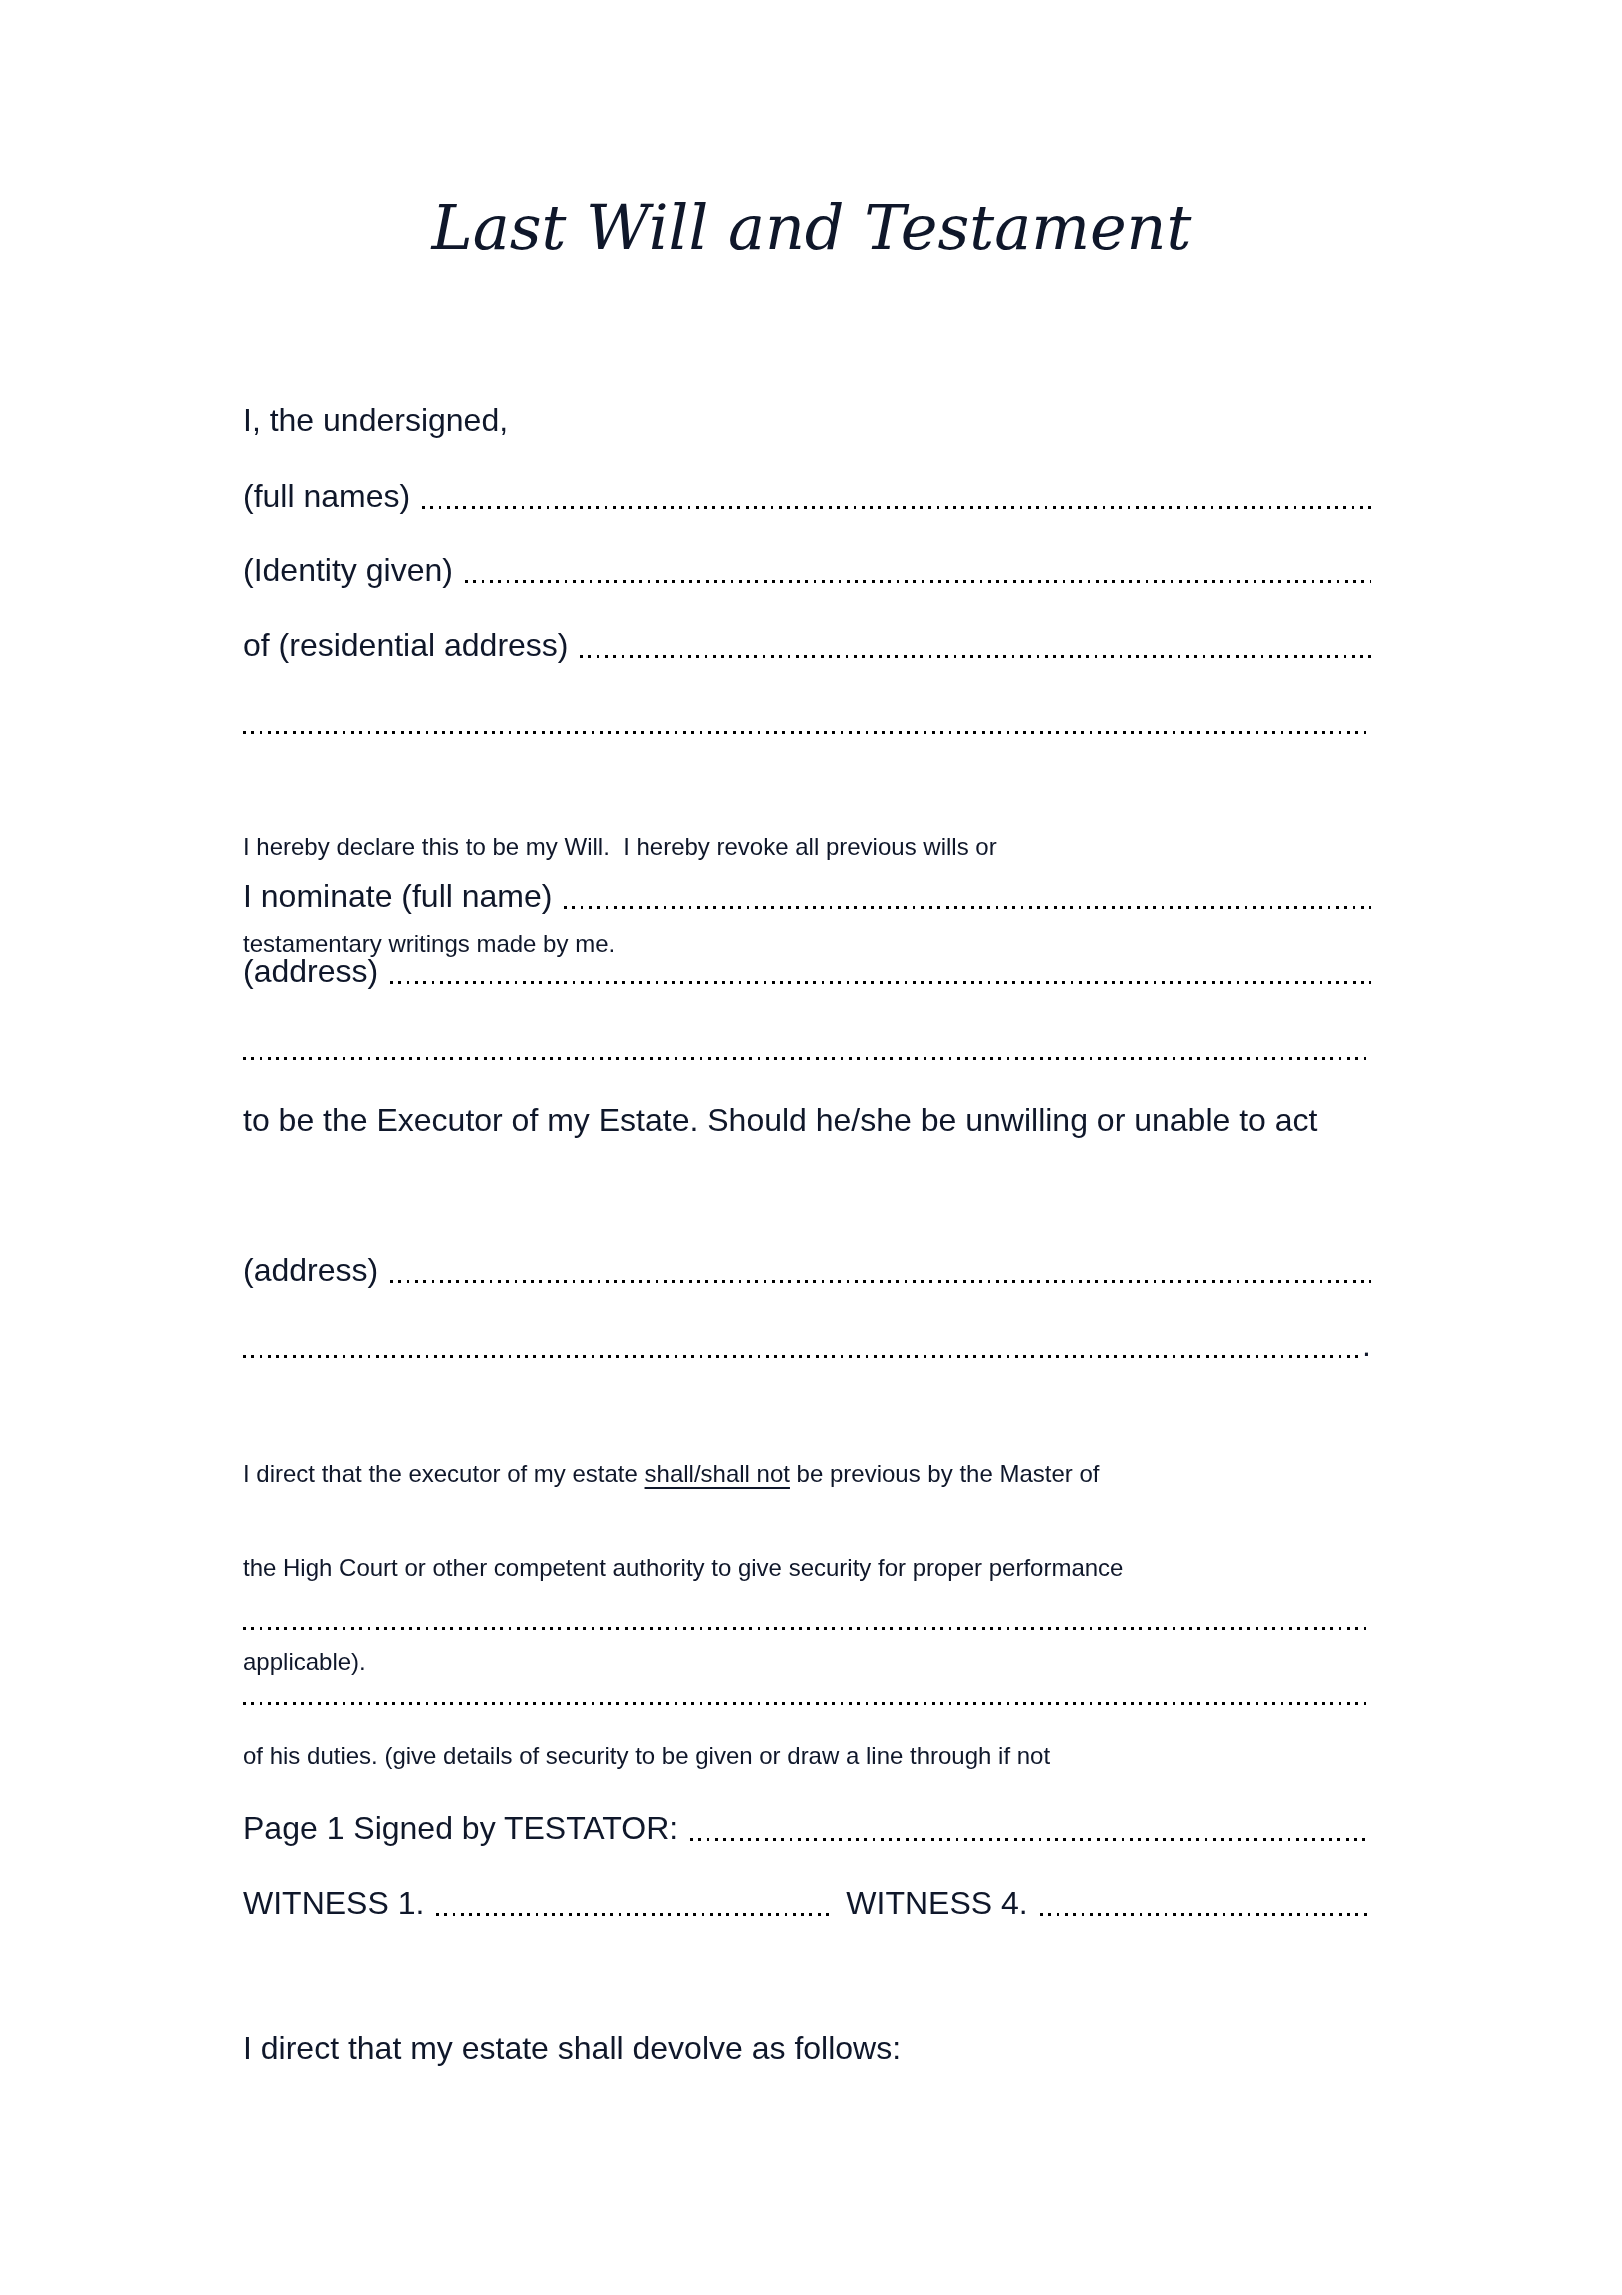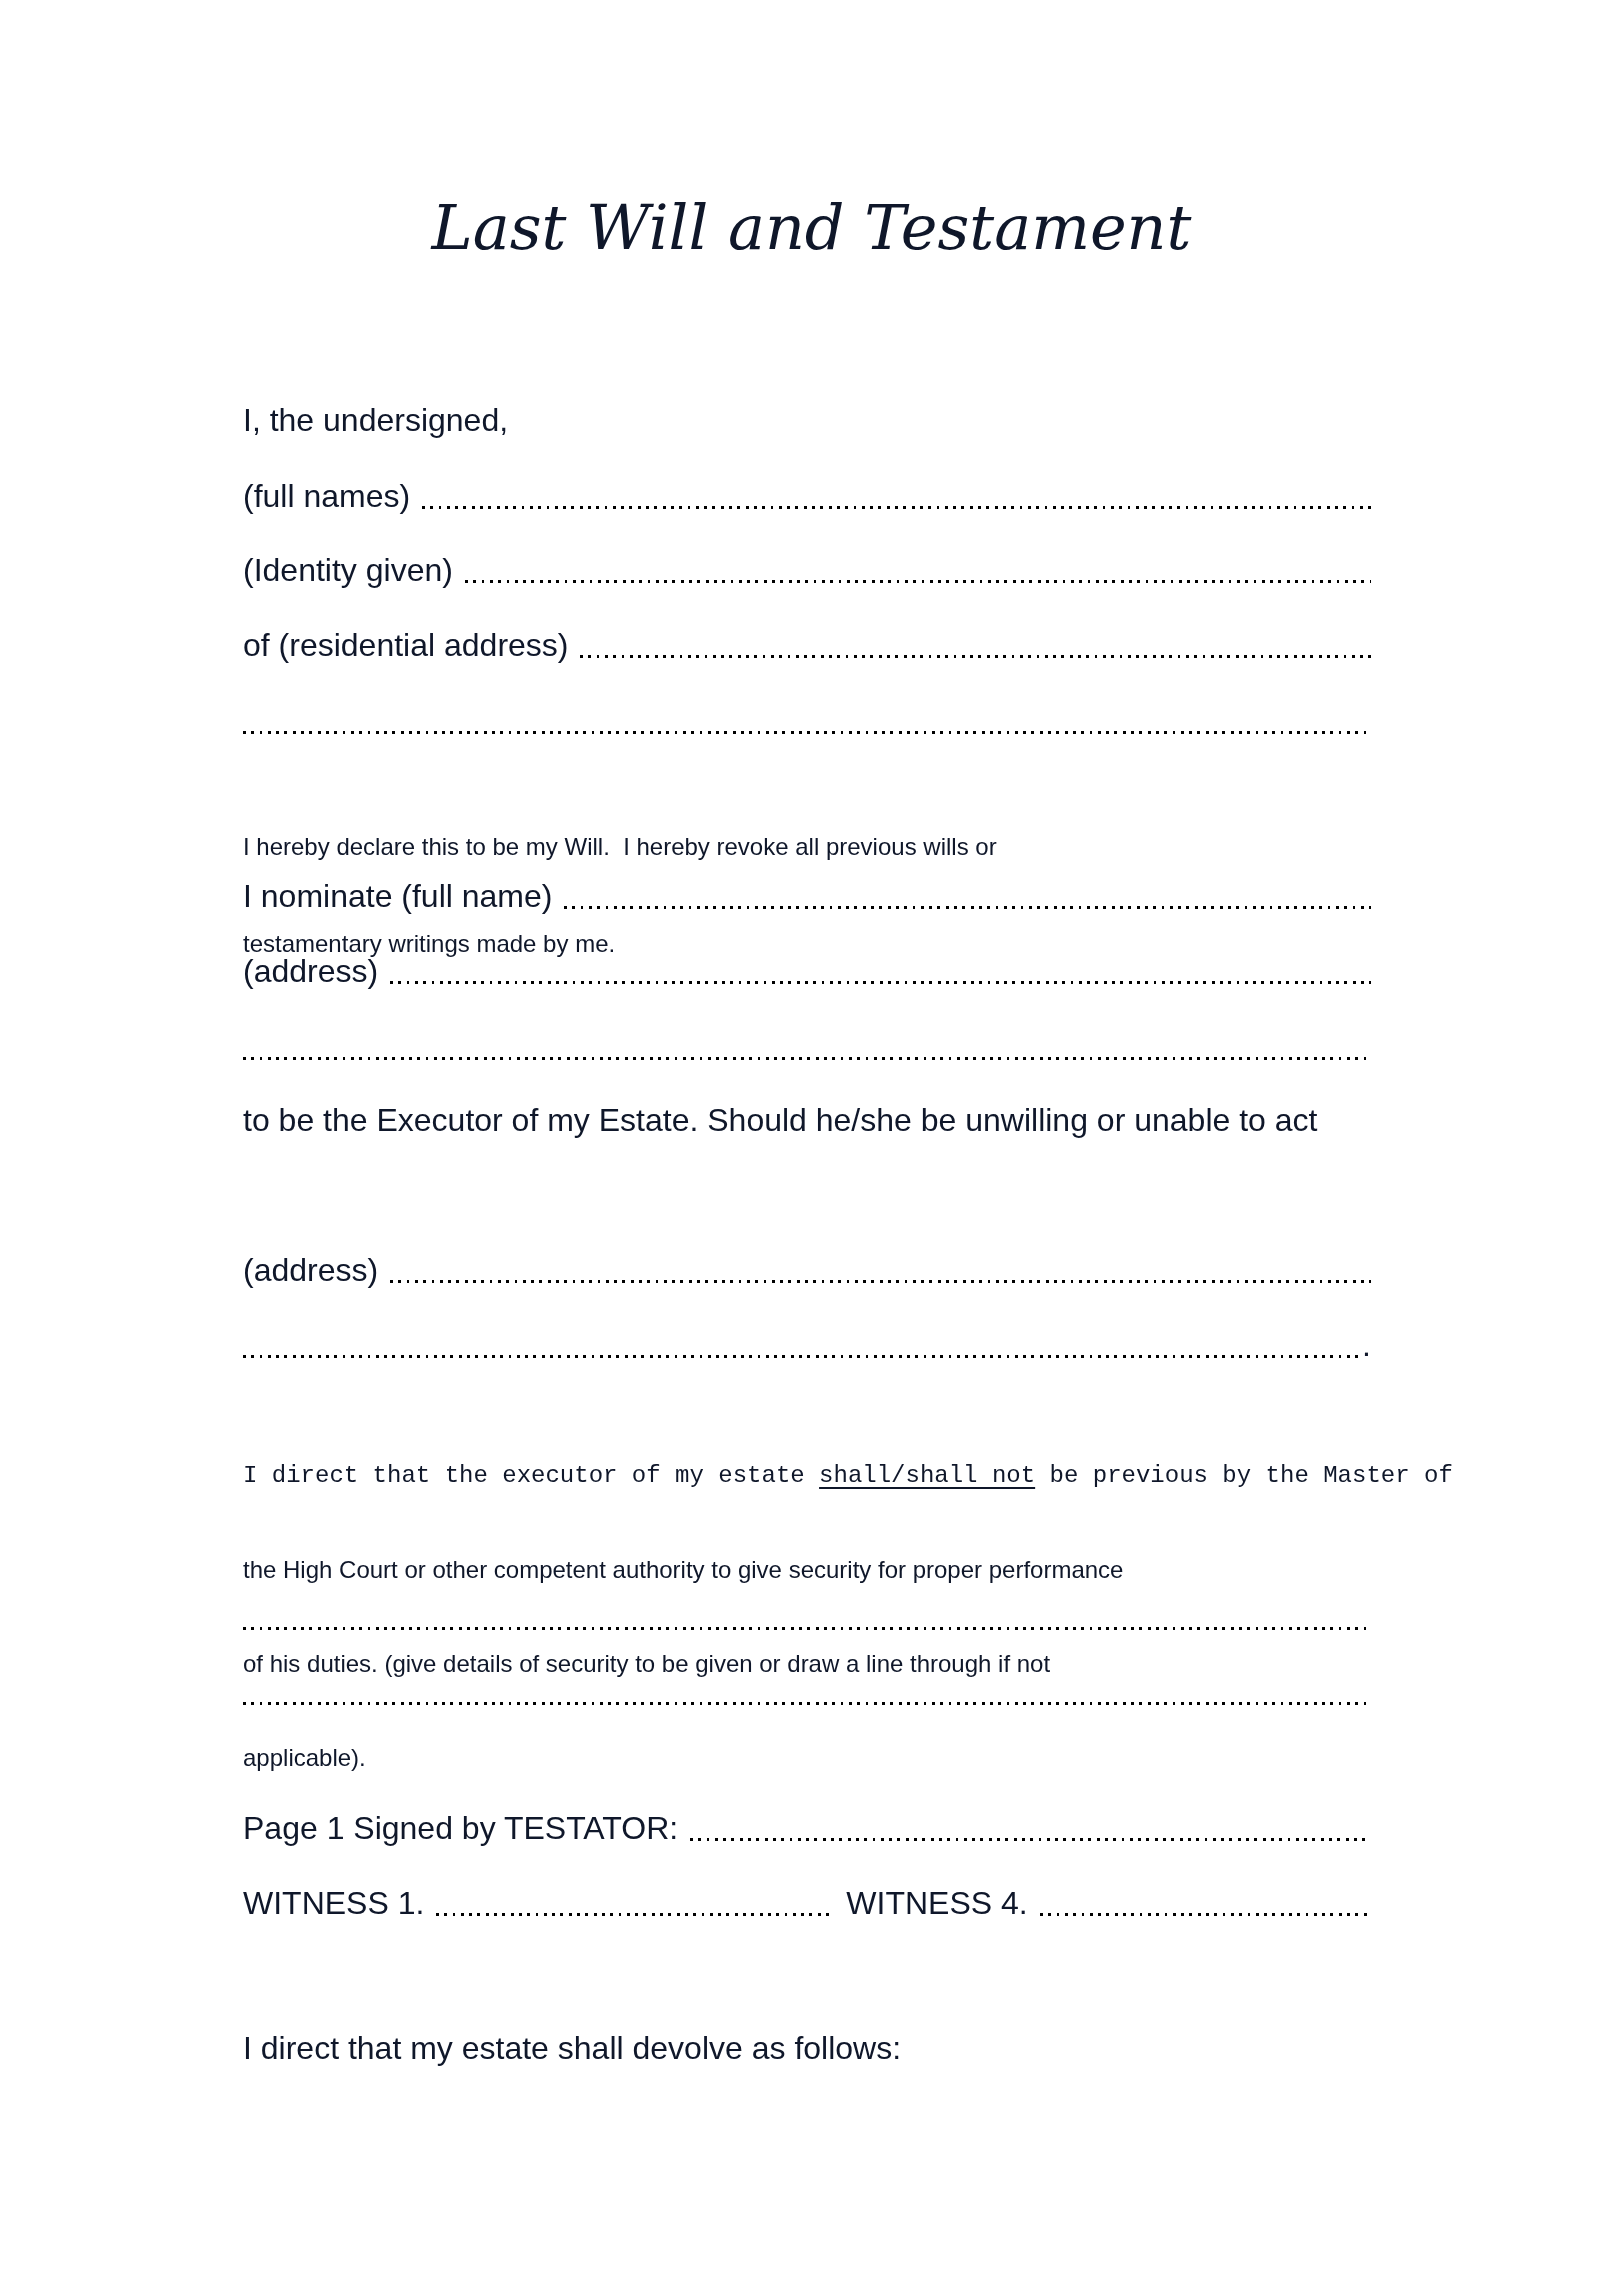--- a/index.html
+++ b/index.html
@@ -54,21 +54,21 @@
     white-space:pre;
   }
   .para .pline{display:block;}
   .para.declare .pline{line-height:41px;}
   .para.security .pline{line-height:38px;}
   .ul{
     text-decoration:underline;
     text-decoration-thickness:1.8px;
     text-underline-offset:4.6px;
   }
-  .seg{white-space:pre;font-family:Liberation Mono, monospace;}
+  .seg{white-space:pre;}
 </style>
 </head>
 <body>
 
 <div class="page">
 
   <div class="title">Last Will and Testament</div>
 
   <div class="line" style="top:400px">
     <span class="label">I, the undersigned,</span>
@@ -123,22 +123,22 @@
   </div>
 
   <div class="line" style="top:1325px">
     <span class="dotfill"></span>
     <span class="label">.</span>
   </div>
 
   <div class="para security" style="top:1399px">
     <span class="pline"><span class="seg">I direct that the executor of my estate </span><span class="seg ul">shall/shall not</span><span class="seg"> be previous by the Master of</span></span>
     <span class="pline">the High Court or other competent authority to give security for proper performance</span>
+    <span class="pline">applicable).</span>
     <span class="pline">of his duties. (give details of security to be given or draw a line through if not</span>
-    <span class="pline">applicable).</span>
   </div>
 
   <div class="line" style="top:1597px">
     <span class="dotfill"></span>
   </div>
 
   <div class="line" style="top:1672px">
     <span class="dotfill"></span>
   </div>
 

